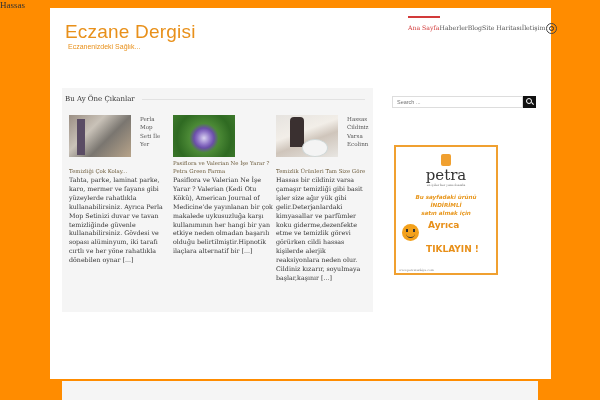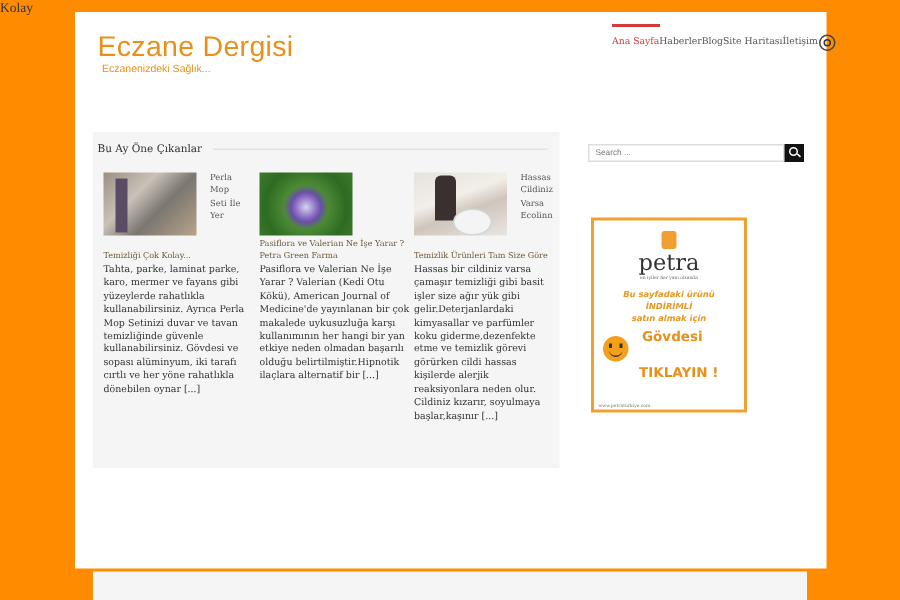--- a/index.html
+++ b/index.html
@@ -46,21 +46,21 @@
     .ad-smiley::before { content: ""; position: absolute; left: 4px; top: 5px; width: 2px; height: 3px; background: #333; box-shadow: 7px 0 0 #333; }
     .ad-smiley::after { content: ""; position: absolute; left: 4px; top: 9px; width: 9px; height: 4px; border-bottom: 1.5px solid #333; border-radius: 0 0 5px 5px; }
     .ad-cta-1 { position: absolute; left: 32px; top: 0; font-family: "DejaVu Sans", sans-serif; font-weight: bold; font-size: 9px; color: #e8901a; }
     .ad-cta-2 { position: absolute; left: 30px; top: 24px; font-family: "DejaVu Sans", sans-serif; font-weight: bold; font-size: 9px; color: #e8901a; white-space: nowrap; }
     .ad-url { position: absolute; left: 3px; bottom: 1px; font-size: 3px; color: #777; }
     .footer-band { position: absolute; left: 12px; top: 373px; width: 476px; height: 19px; background: #f5f5f5; }
   </style>
 </head>
 <body>
 
-<div class="google-label">Kolay</div>
+<div class="google-label">Hassas</div>
 
 <div class="page">
 
   <div class="logo">
     <div class="logo-title">Eczane Dergisi</div>
     <div class="logo-tagline">Eczanenizdeki Sağlık...</div>
   </div>
 
   <nav class="nav">
     <a class="nav-item active">Ana Sayfa</a>
@@ -103,20 +103,20 @@
 
   <div class="ad">
     <div class="ad-logo-mark"></div>
     <div class="ad-brand">petra</div>
     <div class="ad-slogan">en iyiler her yanı olsanda</div>
     <div class="ad-line" style="margin-top:6px;">Bu sayfadaki ürünü</div>
     <div class="ad-line">İNDİRİMLİ</div>
     <div class="ad-line">satın almak için</div>
     <div class="ad-cta">
       <span class="ad-smiley"></span>
-      <span class="ad-cta-1">Gövdesi</span>
+      <span class="ad-cta-1">Ayrıca</span>
       <span class="ad-cta-2">TIKLAYIN !</span>
     </div>
     <div class="ad-url">www.petraturkiye.com</div>
   </div>
 
   <div class="footer-band"></div>
 </div>
 
 </body></html>

